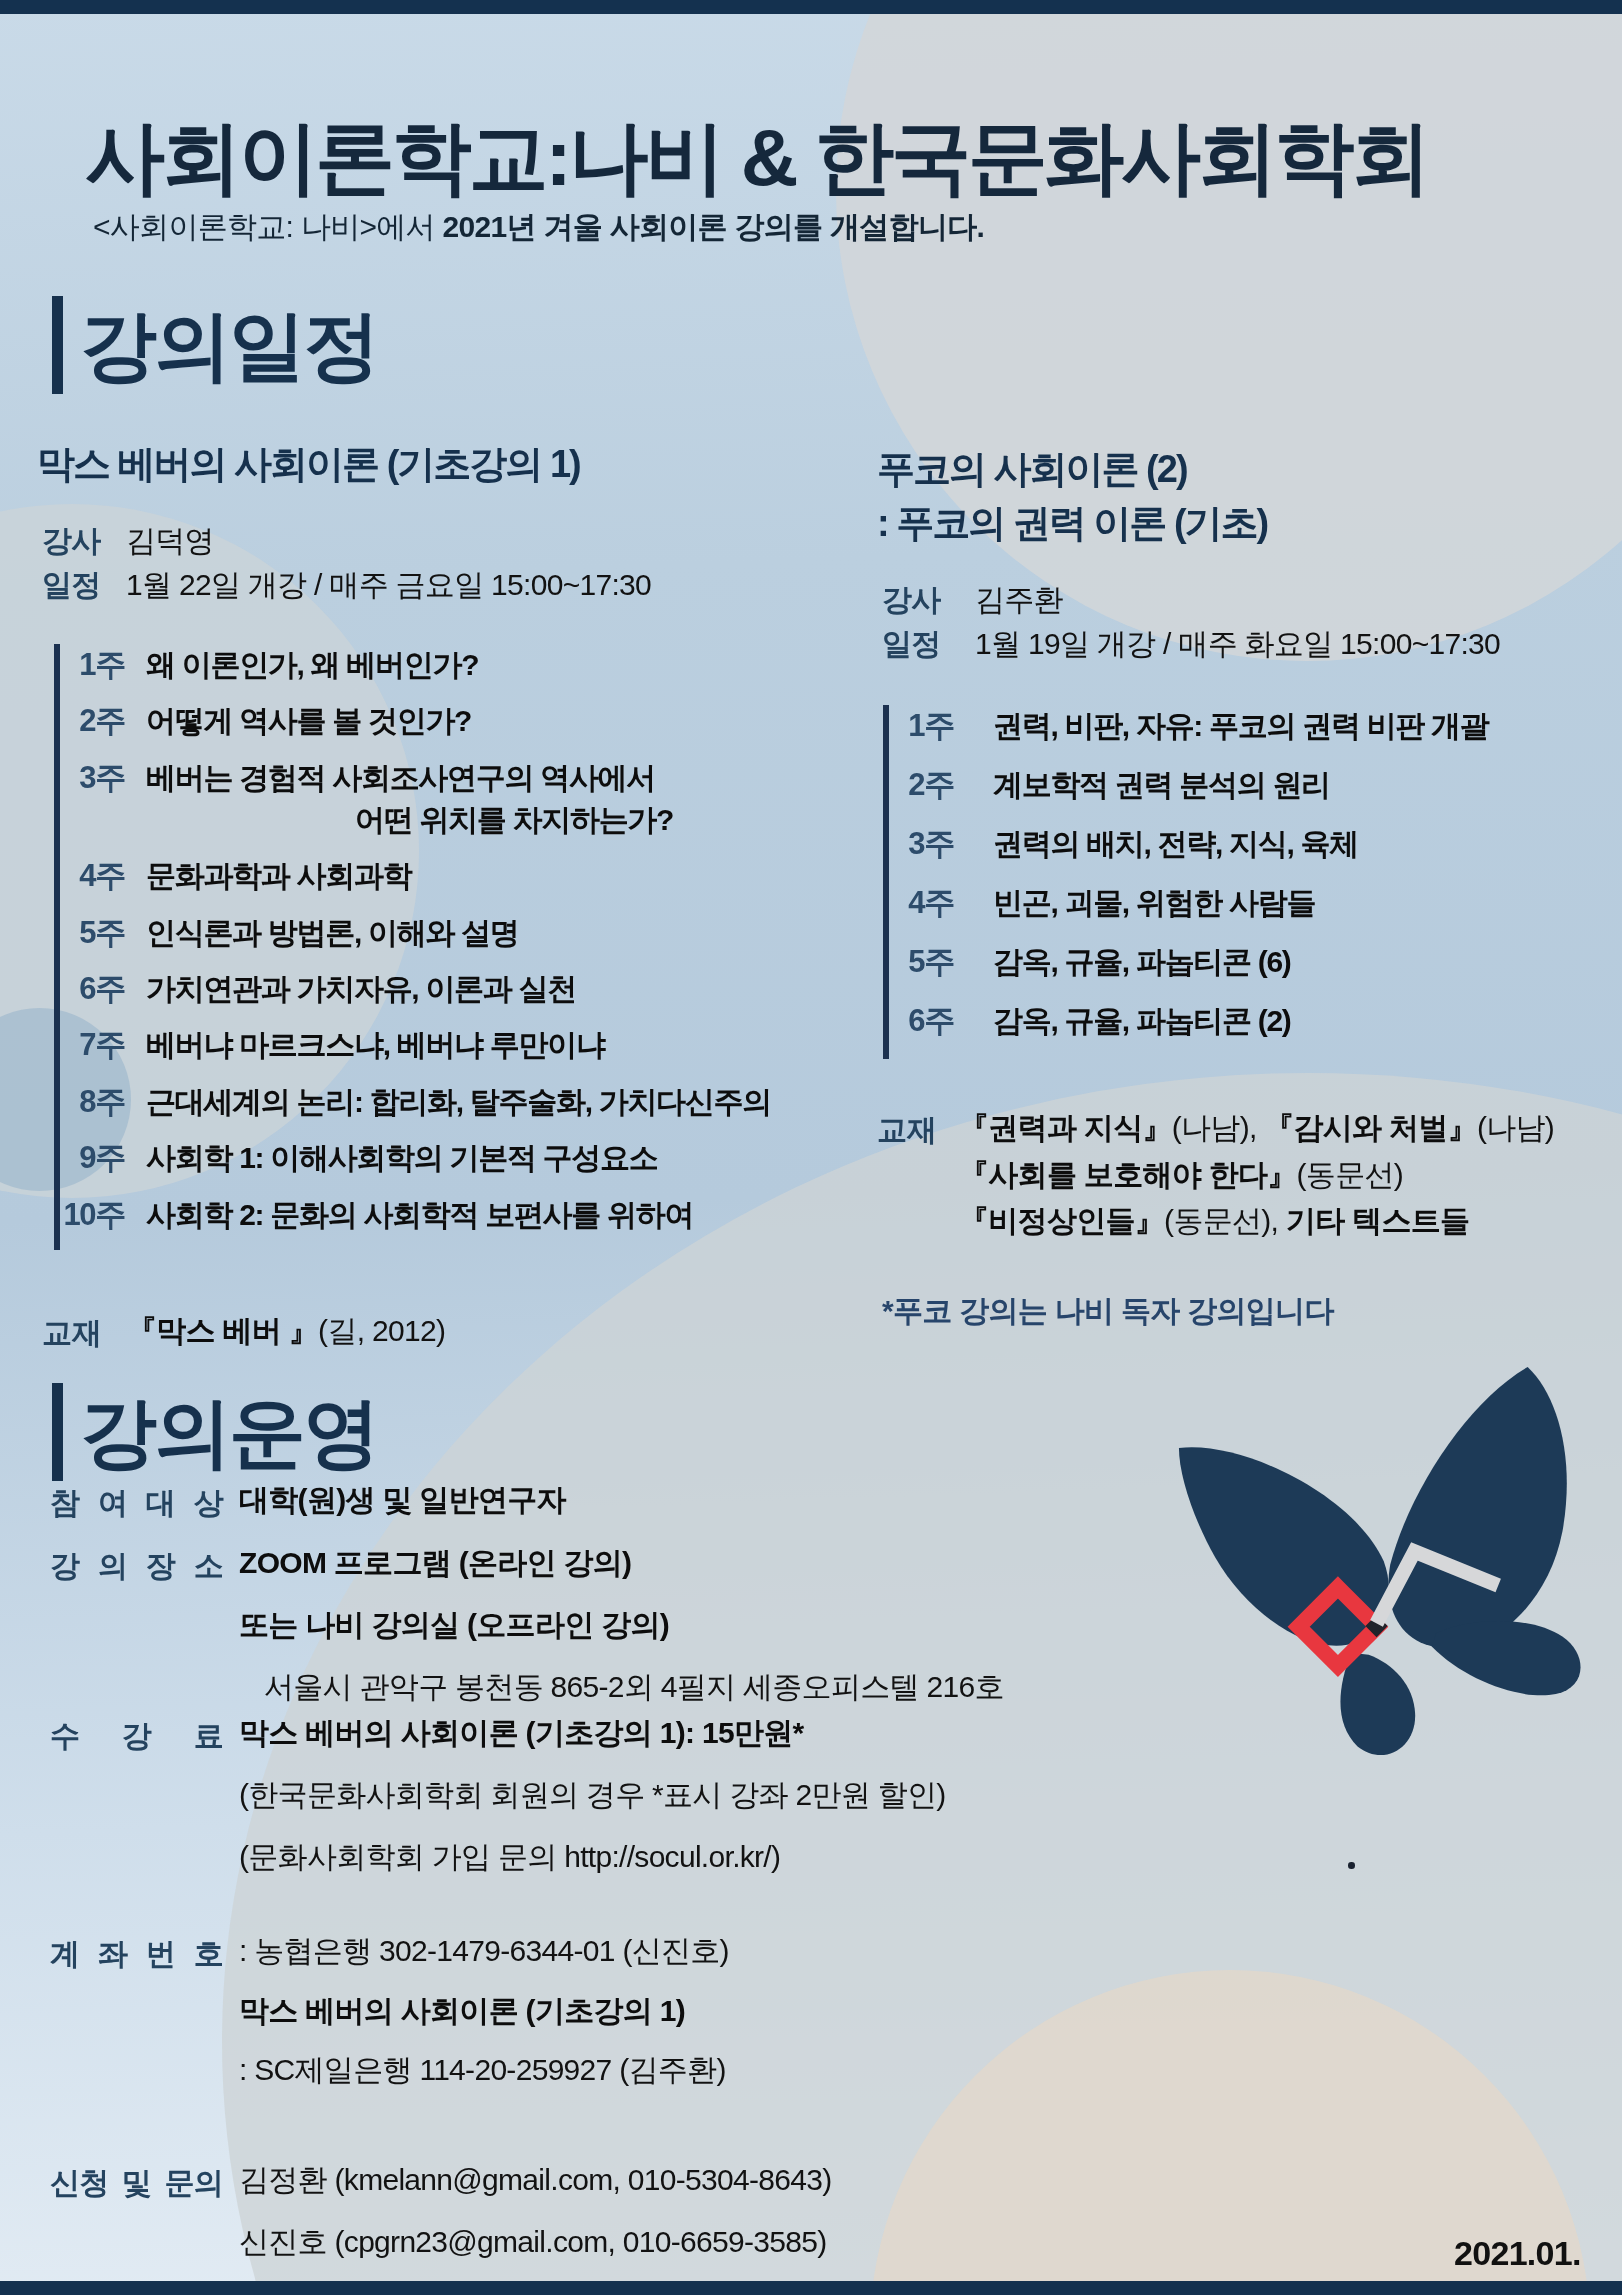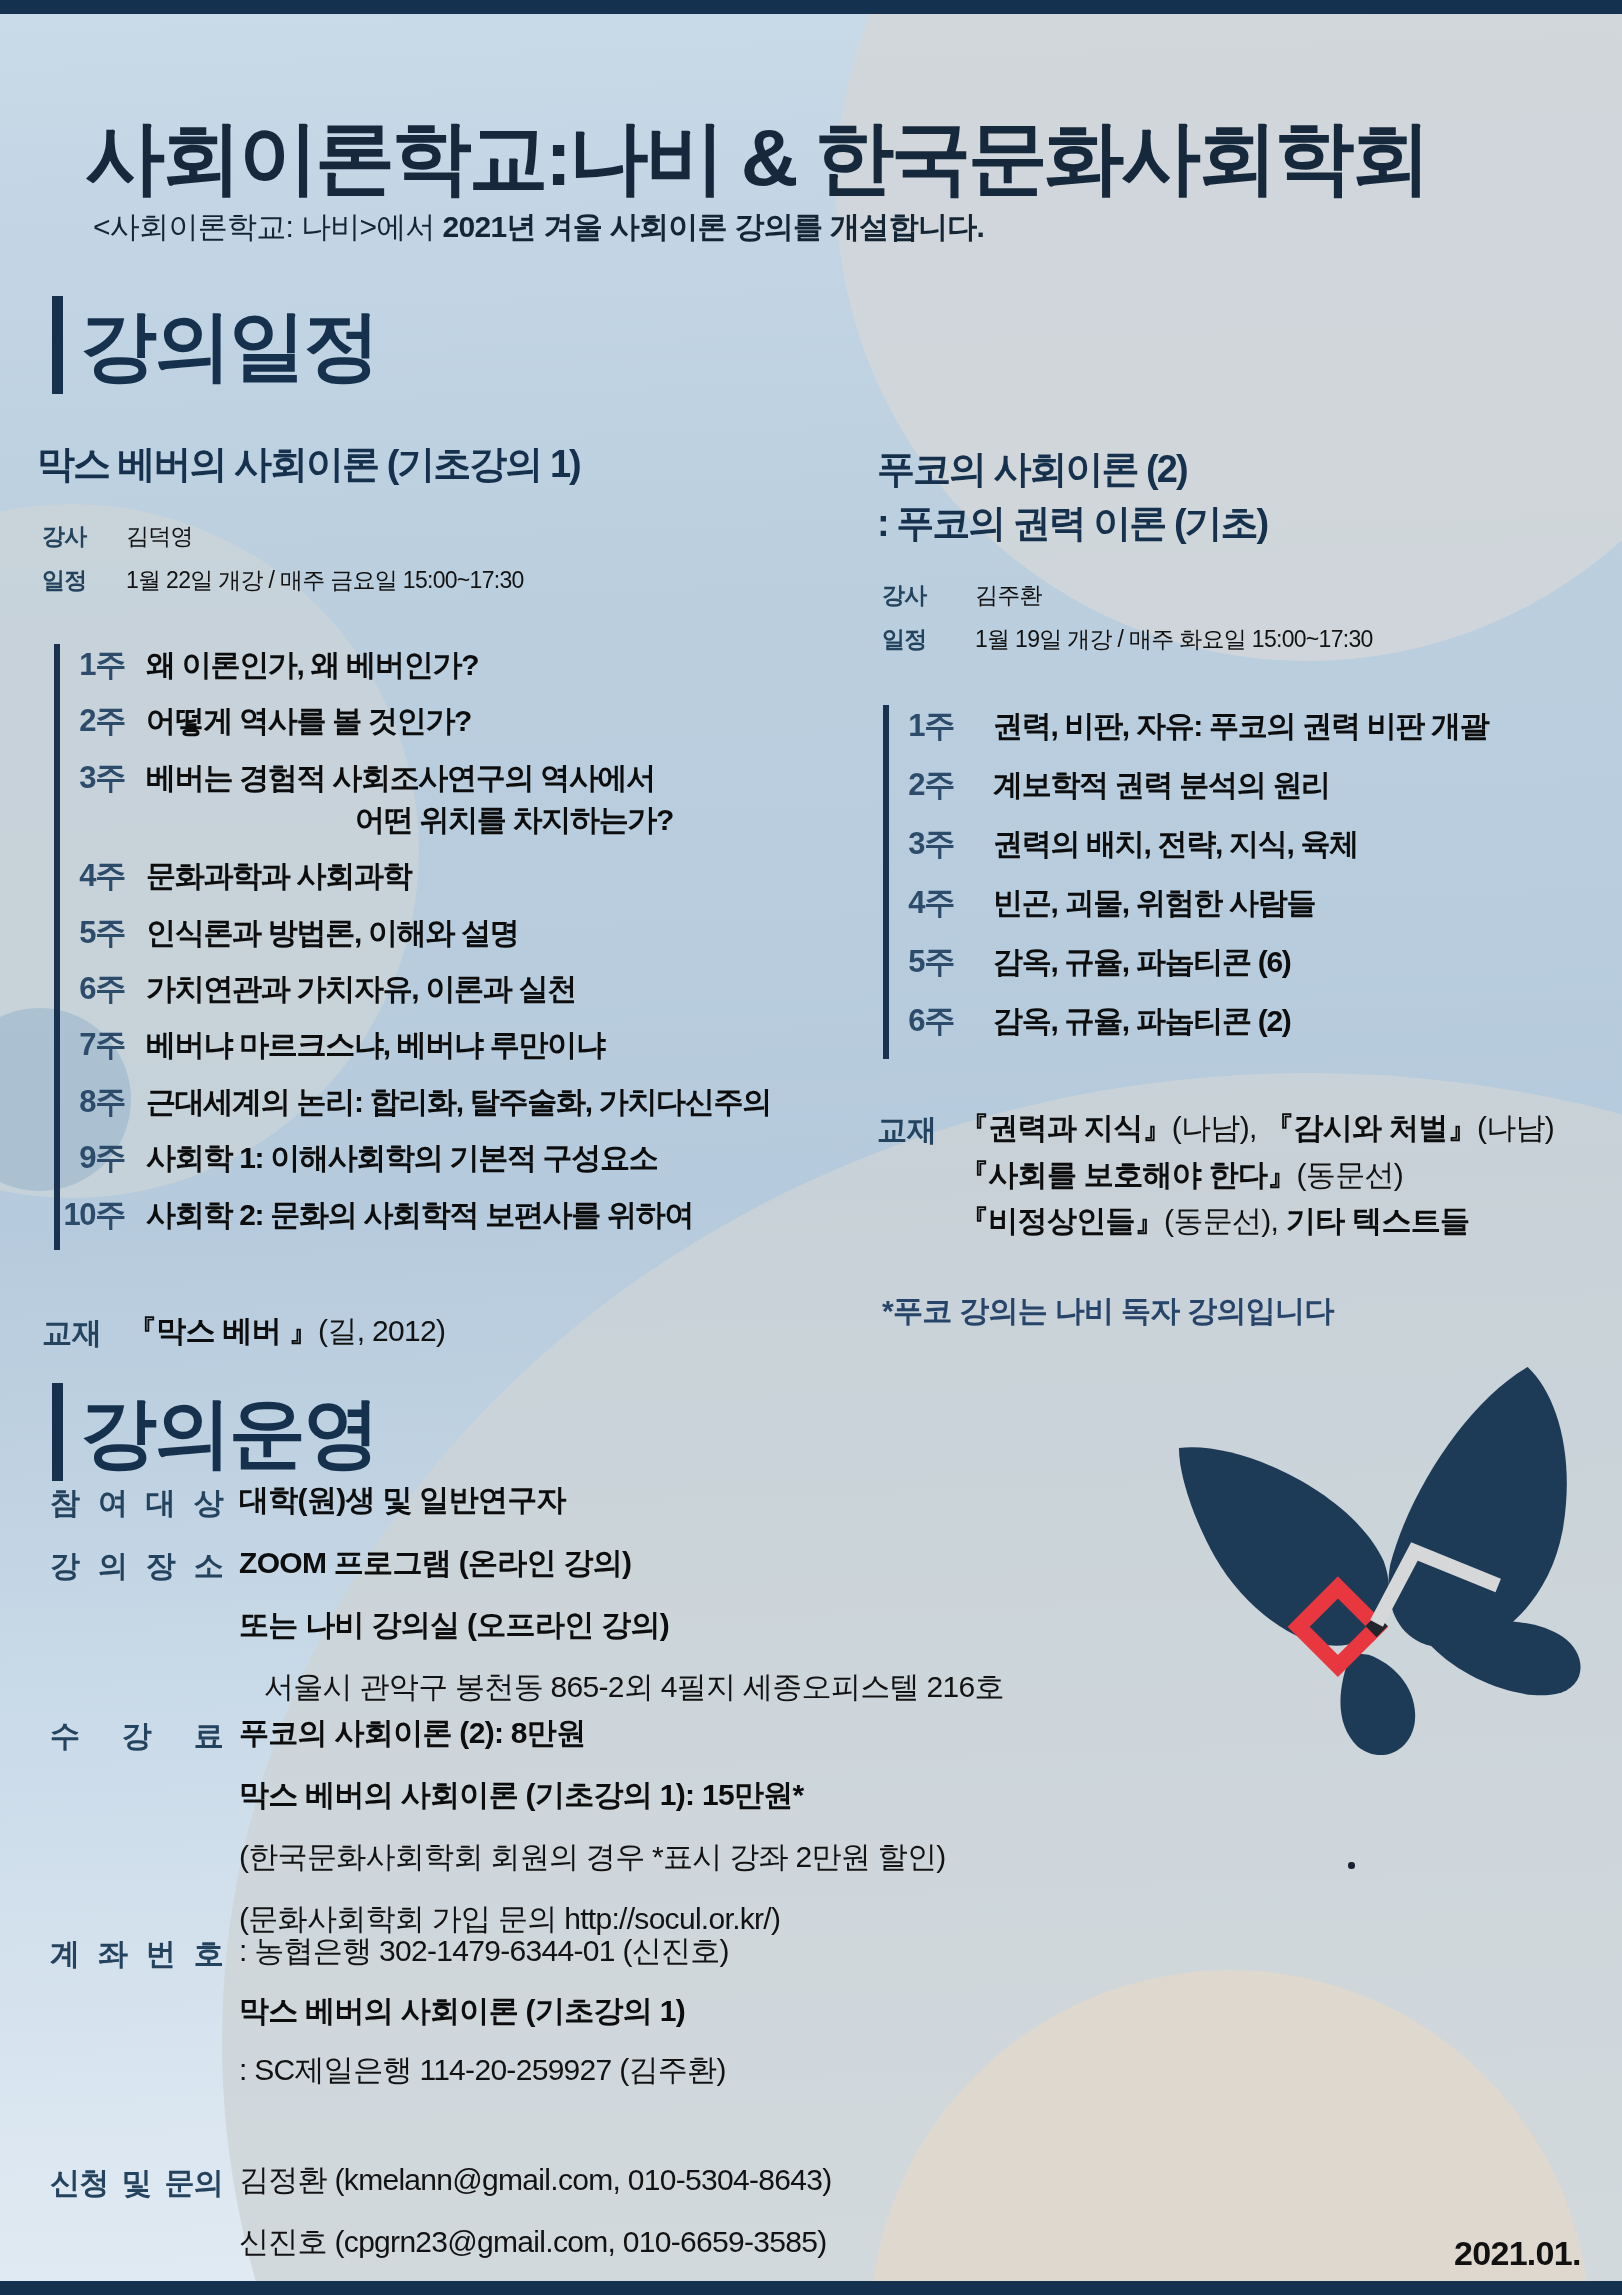--- a/index.html
+++ b/index.html
@@ -23,21 +23,21 @@
   #title{left:85px;top:116px;font-size:80px;font-weight:700;letter-spacing:-3.3px;color:#15283c;line-height:1.05;white-space:nowrap;}
   #subtitle{left:93px;top:207px;font-size:30px;letter-spacing:-0.7px;color:#142636;white-space:nowrap;}
   #subtitle .em{font-weight:700;}
   .section-title{font-size:77px;font-weight:700;letter-spacing:-2.6px;color:#16314d;
     border-left:11.8px solid #16314d;padding-left:17px;line-height:98px;white-space:nowrap;text-align:center;}
   #sec-schedule{left:52px;top:296px;}
   #sec-operation{left:52px;top:1383px;}
   .course-title{font-size:38px;font-weight:700;letter-spacing:-2px;color:#16314d;white-space:nowrap;line-height:54px;}
   #lc-title{left:37px;top:437px;}
   #rc-title{left:877px;top:442px;}
-  .meta-row{display:flex;font-size:23px;letter-spacing:-0.7px;white-space:nowrap;}
+  .meta-row{display:flex;font-size:30px;letter-spacing:-0.7px;white-space:nowrap;}
   .meta-row .lbl{font-weight:700;color:#24435f;flex:0 0 auto;}
   .meta-row .val{color:#121212;}
   #lc-instructor{left:42px;top:521px;} #lc-schedule{left:42px;top:565px;}
   #lc-instructor .lbl,#lc-schedule .lbl{width:84px;}
   #rc-instructor{left:882px;top:580px;} #rc-schedule{left:882px;top:624px;}
   #rc-instructor .lbl,#rc-schedule .lbl{width:93px;}
   .weeks{border-left:6.5px solid #1b3150;}
   #lc-weeks{left:54px;top:644px;width:824px;}
   #rc-weeks{left:883px;top:705px;width:746px;}
   .wrow{display:flex;align-items:flex-start;margin-bottom:14.4px;}
@@ -251,21 +251,20 @@
 
 <div class="op-label" style="top:1546px">강 의 장 소</div>
 <div id="row-place" class="op-content" style="top:1546px">
     <div class="op-line"><span class="b">ZOOM 프로그램 (온라인 강의)</span></div>
     <div class="op-line"><span class="b">또는 나비 강의실 (오프라인 강의)</span></div>
     <div class="op-line"><span class="n">서울시 관악구 봉천동 865-2외 4필지 세종오피스텔 216호</span></div>
   </div>
 
 <div class="op-label" style="top:1716px">수 강 료</div>
 <div class="op-content" style="top:1716px">
-    <div class="op-line"><span class="b">푸코의 사회이론 (2): 8만원</span></div>
     <div class="op-line"><span class="b">막스 베버의 사회이론 (기초강의 1): 15만원*</span></div>
     <div class="op-line"><span class="n">(한국문화사회학회 회원의 경우 *표시 강좌 2만원 할인)</span></div>
     <div class="op-line"><span class="n">(문화사회학회 가입 문의 http://socul.or.kr/)</span></div>
   </div>
 
 <div class="op-label" style="top:1934px">계 좌 번 호</div>
 <div id="row-account" class="op-content" style="top:1934px">
     <div class="op-line"><span class="n">: 농협은행 302-1479-6344-01 (신진호)</span></div>
     <div class="op-line"><span class="b">막스 베버의 사회이론 (기초강의 1)</span></div>
     <div class="op-line"><span class="n">: SC제일은행 114-20-259927 (김주환)</span></div>

